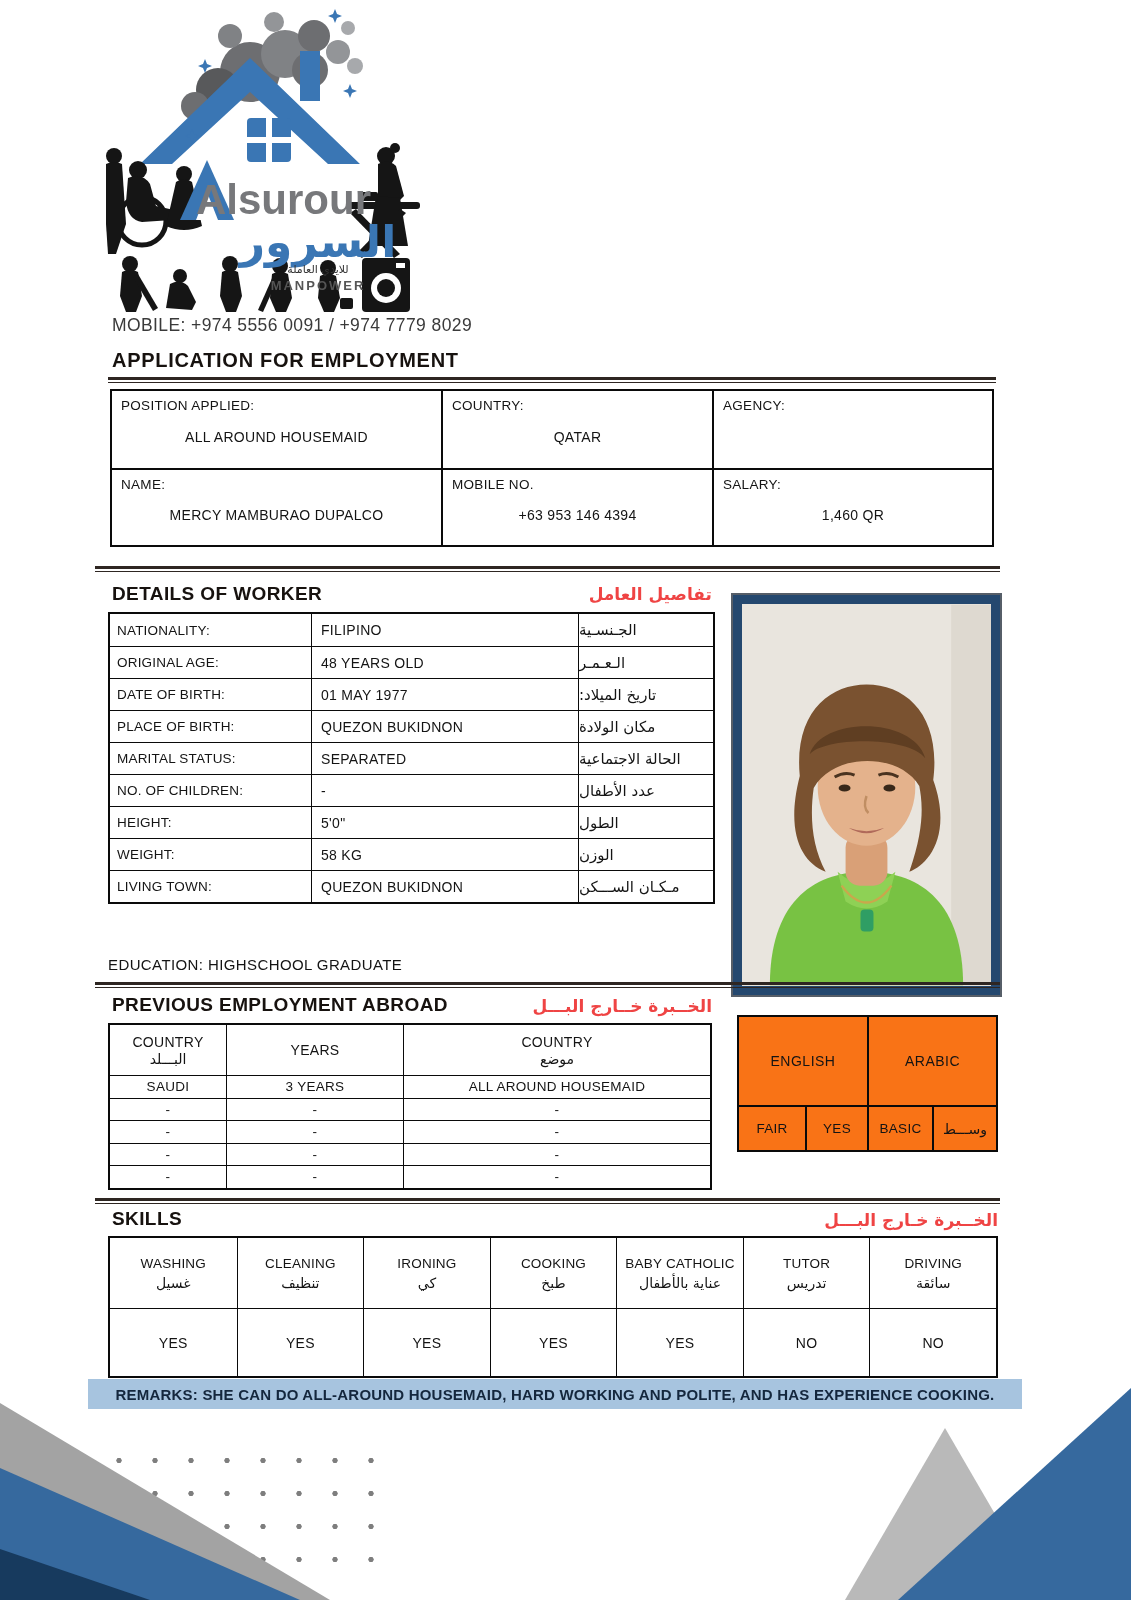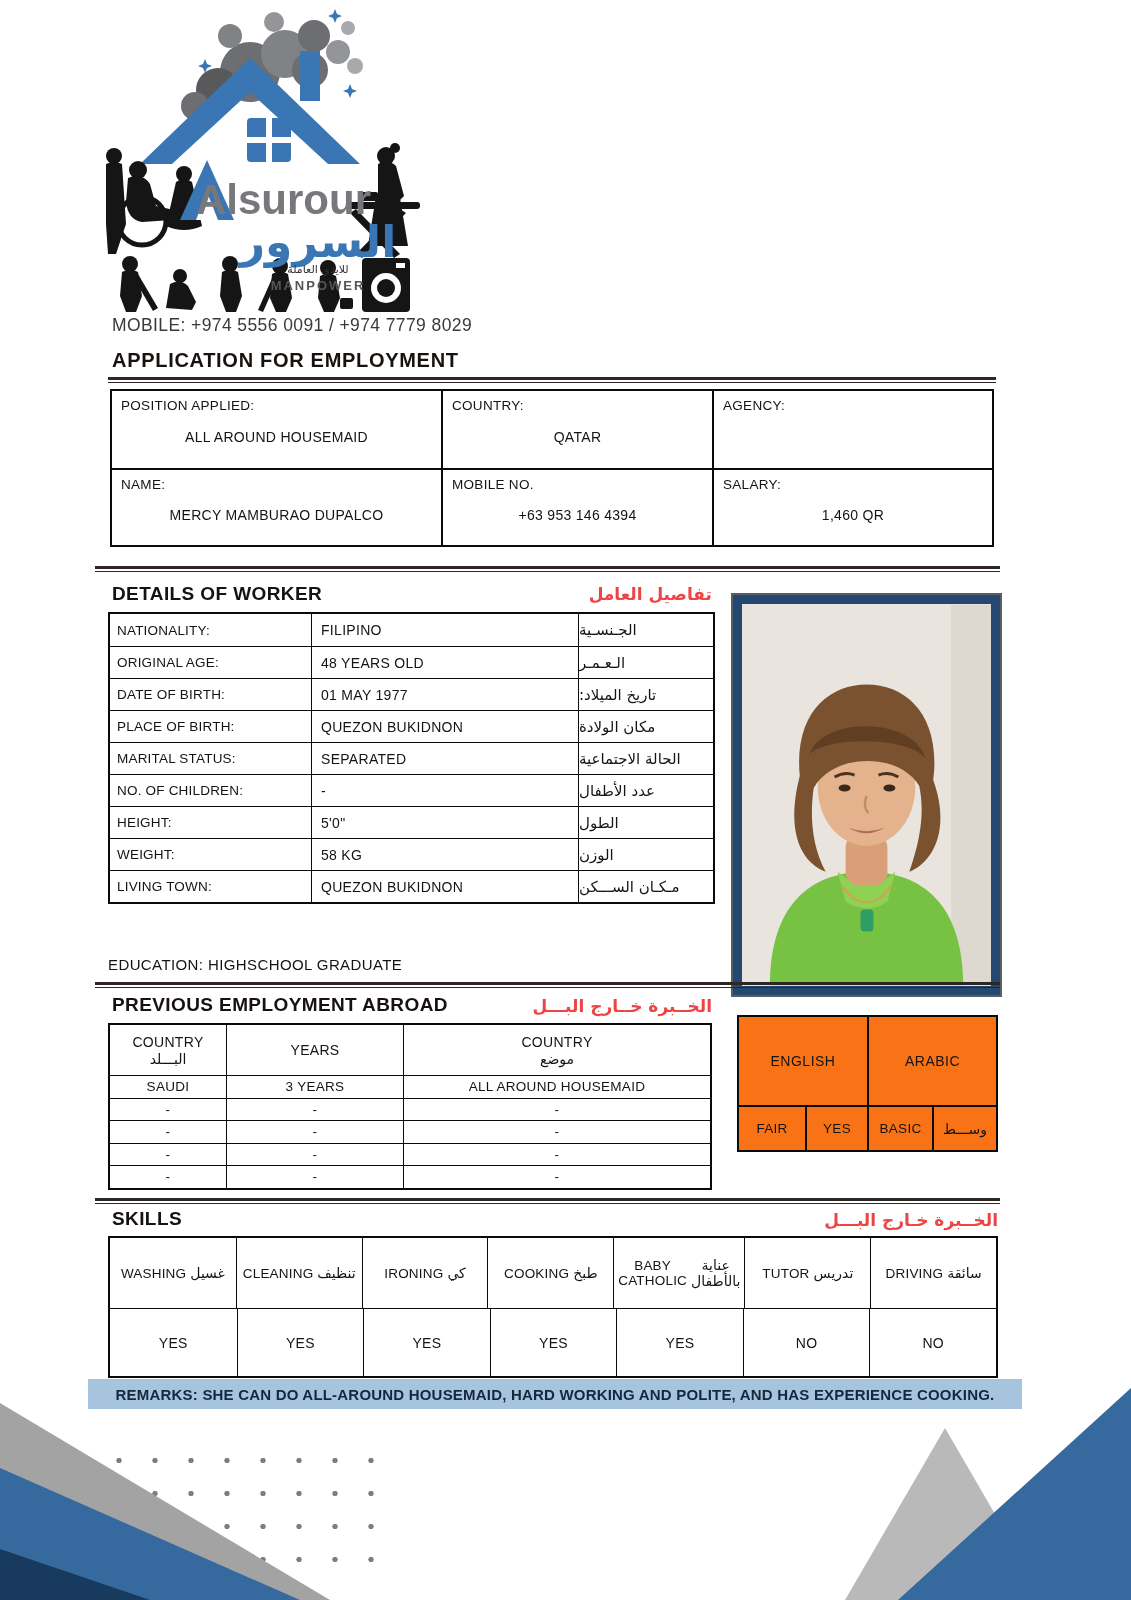--- a/index.html
+++ b/index.html
@@ -64,21 +64,21 @@
   .lt-head + .lt-head{border-left:2px solid #0a0a0a}
   .lt-cell{border-top:2px solid #0a0a0a;display:flex;align-items:center;justify-content:center;font-size:13.5px;letter-spacing:.3px}
   .lt-cell ~ .lt-cell{border-left:2px solid #0a0a0a}
   .lt-cell.ar{font-size:14px}
 
   
   .skills-title{left:112px;top:1208px}
   .skills-title-ar{left:560px;top:1210px;width:438px;text-align:right}
   .skills-table{left:108px;top:1236px;width:890px;border:2px solid #0a0a0a;background:#fff}
   .sk-row{display:grid;grid-template-columns:repeat(7,1fr)}
-  .sk-head-cell{height:70px;border-left:1.5px solid #0a0a0a;display:flex;flex-direction:row;align-items:center;justify-content:center;gap:4px;font-size:13.5px;letter-spacing:.2px;text-align:center;padding:4px 4px}
+  .sk-head-cell{height:70px;border-left:1.5px solid #0a0a0a;display:flex;flex-direction:column;align-items:center;justify-content:center;gap:4px;font-size:13.5px;letter-spacing:.2px;text-align:center;padding:4px 4px}
   .sk-head-cell:first-child{border-left:none}
   .sk-head-cell .ar{font-size:14px}
   .sk-val-cell{height:68px;border-left:1.5px solid #0a0a0a;border-top:1.5px solid #0a0a0a;display:flex;align-items:center;justify-content:center;font-size:14px;letter-spacing:.3px}
   .sk-val-cell:first-child{border-left:none}
 
   
   .remarks{left:88px;top:1379px;width:934px;height:30px;background:#a7c4df;display:flex;align-items:center;justify-content:center;font-size:15px;font-weight:bold;color:#14273d;letter-spacing:.2px}
 
   
   .dots{left:95px;top:1438px;width:286px;height:132px;background-image:radial-gradient(circle,#7e7e7e 2.4px,transparent 2.9px);background-size:36px 33px;background-position:6px 6px}

